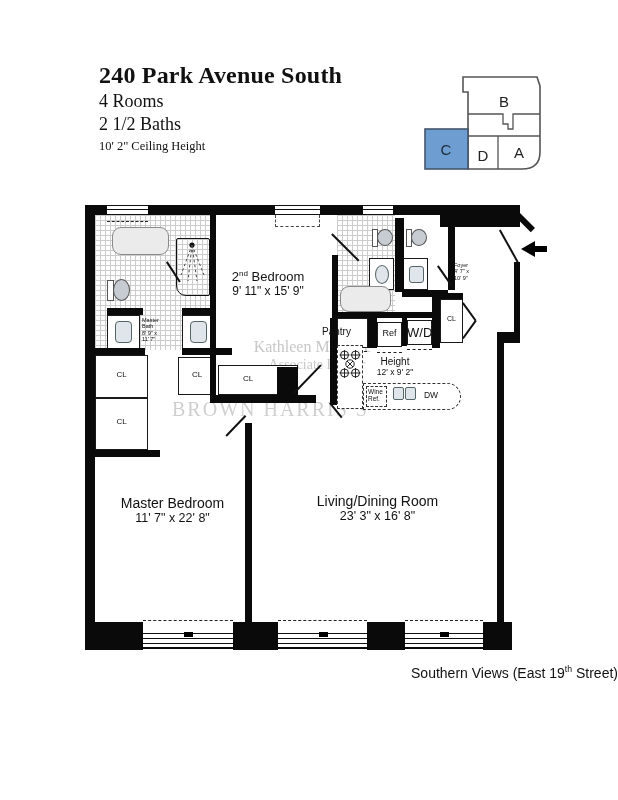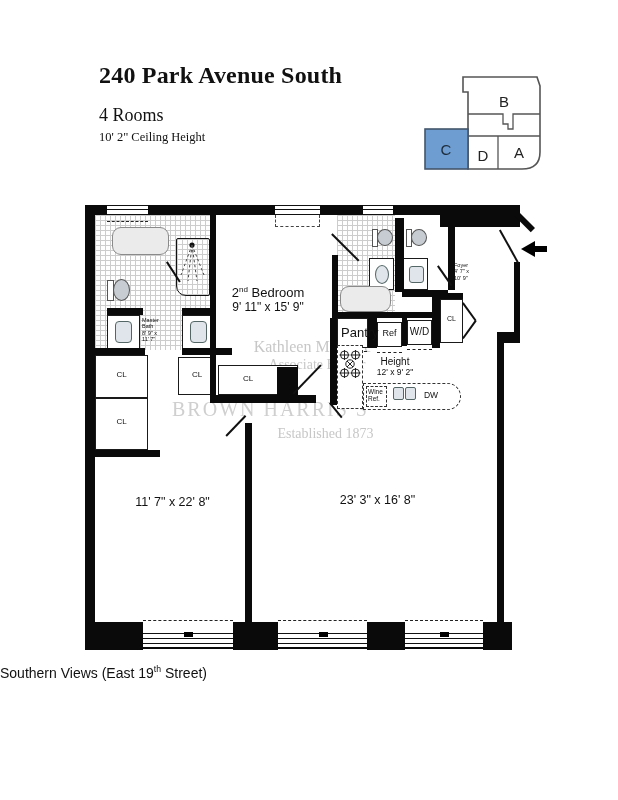--- a/index.html
+++ b/index.html
@@ -3,21 +3,21 @@
 <meta charset="utf-8">
 <style>
   * { margin:0; padding:0; box-sizing:border-box; }
   html,body { background:#ffffff; }
   .page { position:relative; width:618px; height:800px; background:#fff; overflow:hidden;
           font-family:"Liberation Sans", sans-serif; }
   
   .hdr { position:absolute; left:99px; top:62px; font-family:"Liberation Serif", serif; color:#111; }
   .hdr .t1 { font-size:24px; font-weight:bold; letter-spacing:0.2px; }
   .hdr .t2 { font-size:19px; font-weight:bold; margin-top:4px; }
-  .hdr .t3 { font-size:18px; margin-top:16px; }
+  .hdr .t3 { font-size:18px; margin-top:2px; }
   .hdr .t4 { font-size:18px; margin-top:2px; }
   .hdr .t5 { font-size:12.5px; margin-top:4px; }
   
   .abs { position:absolute; }
   .w { position:absolute; background:#0a0a0a; }
   .box { position:absolute; background:#fff; border:1.2px solid #1a1a1a; }
   .dbox { position:absolute; background:#fff; border:1.5px dashed #333; }
   .line { position:absolute; height:1.6px; background:#111; transform-origin:0 50%; }
   .dash-h { position:absolute; height:0; border-top:1.4px dashed #222; }
   .tile { position:absolute; background-color:#fefefe;
@@ -31,32 +31,33 @@
   .lbl { position:absolute; color:#111; text-align:center; line-height:1.15; }
   .winh { position:absolute; top:0; height:10px; background:#fff;
           border-top:1.6px solid #111; border-bottom:1.6px solid #111; }
   .winh::after { content:""; position:absolute; left:0; right:0; top:3px; border-top:1.2px solid #111; }
   .winb { position:absolute; height:11px; background:#fff;
           border-top:1.6px solid #111; border-bottom:1.6px solid #111; }
   .winb::after { content:""; position:absolute; left:0; right:0; top:4px; border-top:1px solid #111; }
   .mull { position:absolute; width:9px; height:5px; background:#000; top:-2px; left:calc(50% - 4px); }
   .wm { position:absolute; font-family:"Liberation Serif", serif; color:#c7c7c7; text-align:center; white-space:nowrap; }
   .plan { position:absolute; left:85px; top:205px; width:465px; height:448px; }
-  .caption { position:absolute; left:0; top:664px; width:618px; text-align:left;
+  .caption { position:absolute; left:0; top:664px; width:618px; text-align:right;
              font-size:14px; color:#111; }
   sup { font-size:62%; vertical-align:super; }
 </style>
 </head>
 <body>
 
 <div class="page">
 
   <div class="hdr">
     <div class="t1">240 Park Avenue South</div>
     <div class="t3">4 Rooms</div>
+    <div class="t4">2 1/2 Baths</div>
     <div class="t5">10' 2" Ceiling Height</div>
   </div>
 
   <svg class="abs" style="left:420px; top:72px" width="148" height="104" viewBox="0 0 148 104">
     <path d="M43,5 L117,5 L120,14 L120,80 Q120,97 102,97 L48,97 L48,20 L43,20 Z" fill="#ffffff" stroke="#555" stroke-width="1.6"></path>
     <path d="M48,42 L83,42 L83,52 L88,52 L88,57 L93,57 L93,42 L120,42" fill="none" stroke="#555" stroke-width="1.3"></path>
     <path d="M48,64 L120,64" fill="none" stroke="#555" stroke-width="1.3"></path>
     <path d="M78,64 L78,97" fill="none" stroke="#555" stroke-width="1.3"></path>
     <rect x="5" y="57" width="43" height="40" stroke="#44566b" stroke-width="1.6" fill="#6d9dd1"></rect>
     <text x="84" y="35" font-size="15" fill="#222" text-anchor="middle">B</text>
@@ -66,21 +67,20 @@
   </svg>
 
   <div class="plan">
 
     <div class="tile" style="left:10px; top:10px; width:115px; height:135px"></div>
     <div class="tile" style="left:252px; top:10px; width:58px; height:97px"></div>
 
     <div class="wm" style="left:140px; top:133px; width:175px; font-size:16px">Kathleen Mooshie</div>
     <div class="wm" style="left:152px; top:152px; width:160px; font-size:14px">Associate Broker</div>
     <div class="wm" style="left:58px; top:193px; width:255px; font-size:20px; letter-spacing:2px; color:#cfcfcf">BROWN HARRIS S</div>
-    <div class="wm" style="left:168px; top:221px; width:145px; font-size:14px">Established 1873</div>
 
     <div class="tub" style="left:27px; top:22px; width:57px; height:28px"></div>
     <div class="abs" style="left:91px; top:33px; width:34px; height:58px; border:1.6px solid #111; border-radius:2px 2px 2px 10px; background-color:#fefefe; background-image:linear-gradient(#cccccc 1px, transparent 1px),linear-gradient(90deg,#cccccc 1px, transparent 1px); background-size:5px 5px">
       <svg width="31" height="55" viewBox="0 0 31 55">
         <circle cx="15" cy="6" r="2.6" fill="#111"></circle>
         <g stroke="#444" stroke-width="1" stroke-dasharray="2.5,2.5">
           <line x1="15" y1="6" x2="4" y2="36"></line>
             <line x1="15" y1="6" x2="11" y2="42"></line>
           <line x1="15" y1="6" x2="20" y2="42"></line>
             <line x1="15" y1="6" x2="27" y2="36"></line>
@@ -219,28 +219,30 @@
     <div class="line" style="left:353px; top:60px; width:24px; transform:rotate(55deg)"></div>
     <div class="line" style="left:141px; top:230px; width:28px; transform:rotate(-46deg)"></div>
     <div class="line" style="left:208px; top:188px; width:40px; transform:rotate(-46deg)"></div>
     <div class="line" style="left:245px; top:197px; width:19px; transform:rotate(51deg)"></div>
     <div class="line" style="left:378px; top:97px; width:22px; transform:rotate(54deg)"></div>
     <div class="line" style="left:391px; top:115px; width:22px; transform:rotate(126deg)"></div>
 
     <div class="abs" style="left:436px; top:36px; width:0; height:0; border-right:14px solid #000; border-top:8px solid transparent; border-bottom:8px solid transparent"></div>
     <div class="abs" style="left:449px; top:41px; width:13px; height:6px; background:#000"></div>
 
-    <div class="lbl" style="left:118px; top:80px; width:130px; font-size:13px">
+    <div class="lbl" style="left:118px; top:64px; width:130px; font-size:13px">
       <div><span>2</span><sup>nd</sup><span> Bedroom</span></div>
       <div style="font-size:12px">9' 11" x 15' 9"</div>
     </div>
     <div class="lbl" style="left:20px; top:290px; width:135px; font-size:14px">
+      <div>Master Bedroom</div>
       <div style="font-size:12.5px">11' 7" x 22' 8"</div>
     </div>
     <div class="lbl" style="left:215px; top:288px; width:155px; font-size:14px">
+      <div>Living/Dining Room</div>
       <div style="font-size:12.5px">23' 3" x 16' 8"</div>
     </div>
     <div class="lbl" style="left:282px; top:151px; width:56px; font-size:10px">
       <div>Height</div>
       <div style="font-size:8.5px">12' x 9' 2"</div>
     </div>
     <div class="lbl" style="left:57px; top:112px; width:40px; font-size:5.5px; text-align:left">
       <div>Master</div>
         <div>Bath</div>
       <div>8' 9" x</div>
@@ -250,23 +252,23 @@
       <div>Foyer</div>
         <div>4' 7" x</div>
         <div>10' 9"</div>
     </div>
 
     <div class="lbl" style="left:12px; top:165px; width:49px; font-size:8px">CL</div>
     <div class="lbl" style="left:12px; top:212px; width:49px; font-size:8px">CL</div>
     <div class="lbl" style="left:96px; top:165px; width:32px; font-size:8px">CL</div>
     <div class="lbl" style="left:146px; top:169px; width:34px; font-size:8px">CL</div>
     <div class="lbl" style="left:355px; top:110px; width:23px; font-size:7px">CL</div>
-    <div class="lbl" style="left:256px; top:121px; width:31px; font-size:13px">Pantry</div>
+    <div class="lbl" style="left:236px; top:121px; width:31px; font-size:10px">Pantry</div>
     <div class="lbl" style="left:292px; top:123px; width:25px; font-size:9px">Ref</div>
-    <div class="lbl" style="left:322px; top:121px; width:25px; font-size:10px">W/D</div>
+    <div class="lbl" style="left:322px; top:121px; width:25px; font-size:13px">W/D</div>
     <div class="lbl" style="left:281px; top:183px; width:21px; font-size:6.5px; text-align:left; padding-left:2px">
       <div>Wine</div>
         <div>Ref.</div>
     </div>
     <div class="lbl" style="left:336px; top:186px; width:20px; font-size:8.5px">DW</div>
   </div>
 
   <div class="caption">
     <span>Southern Views (East 19</span><sup>th</sup><span> Street)</span>
   </div>

